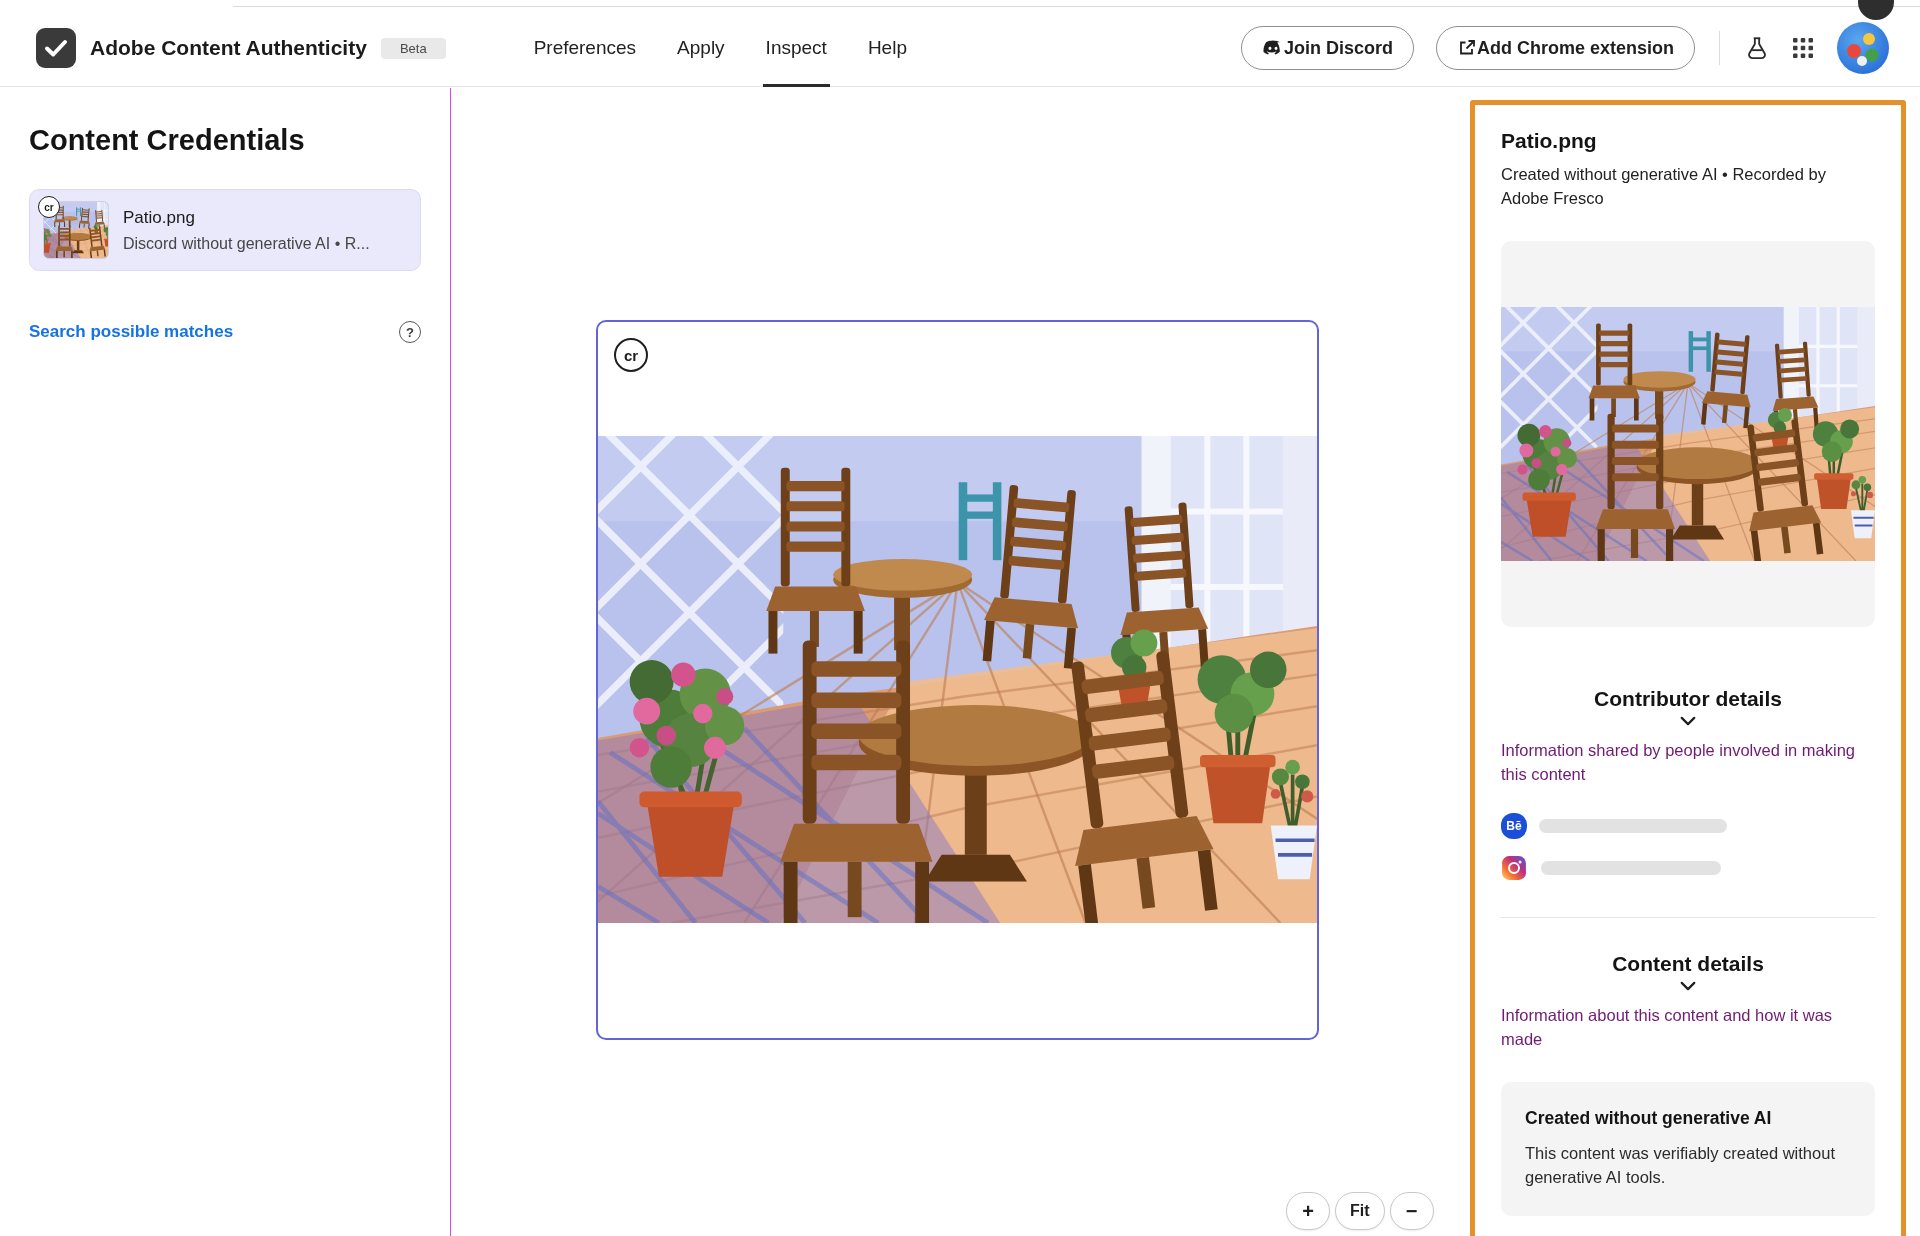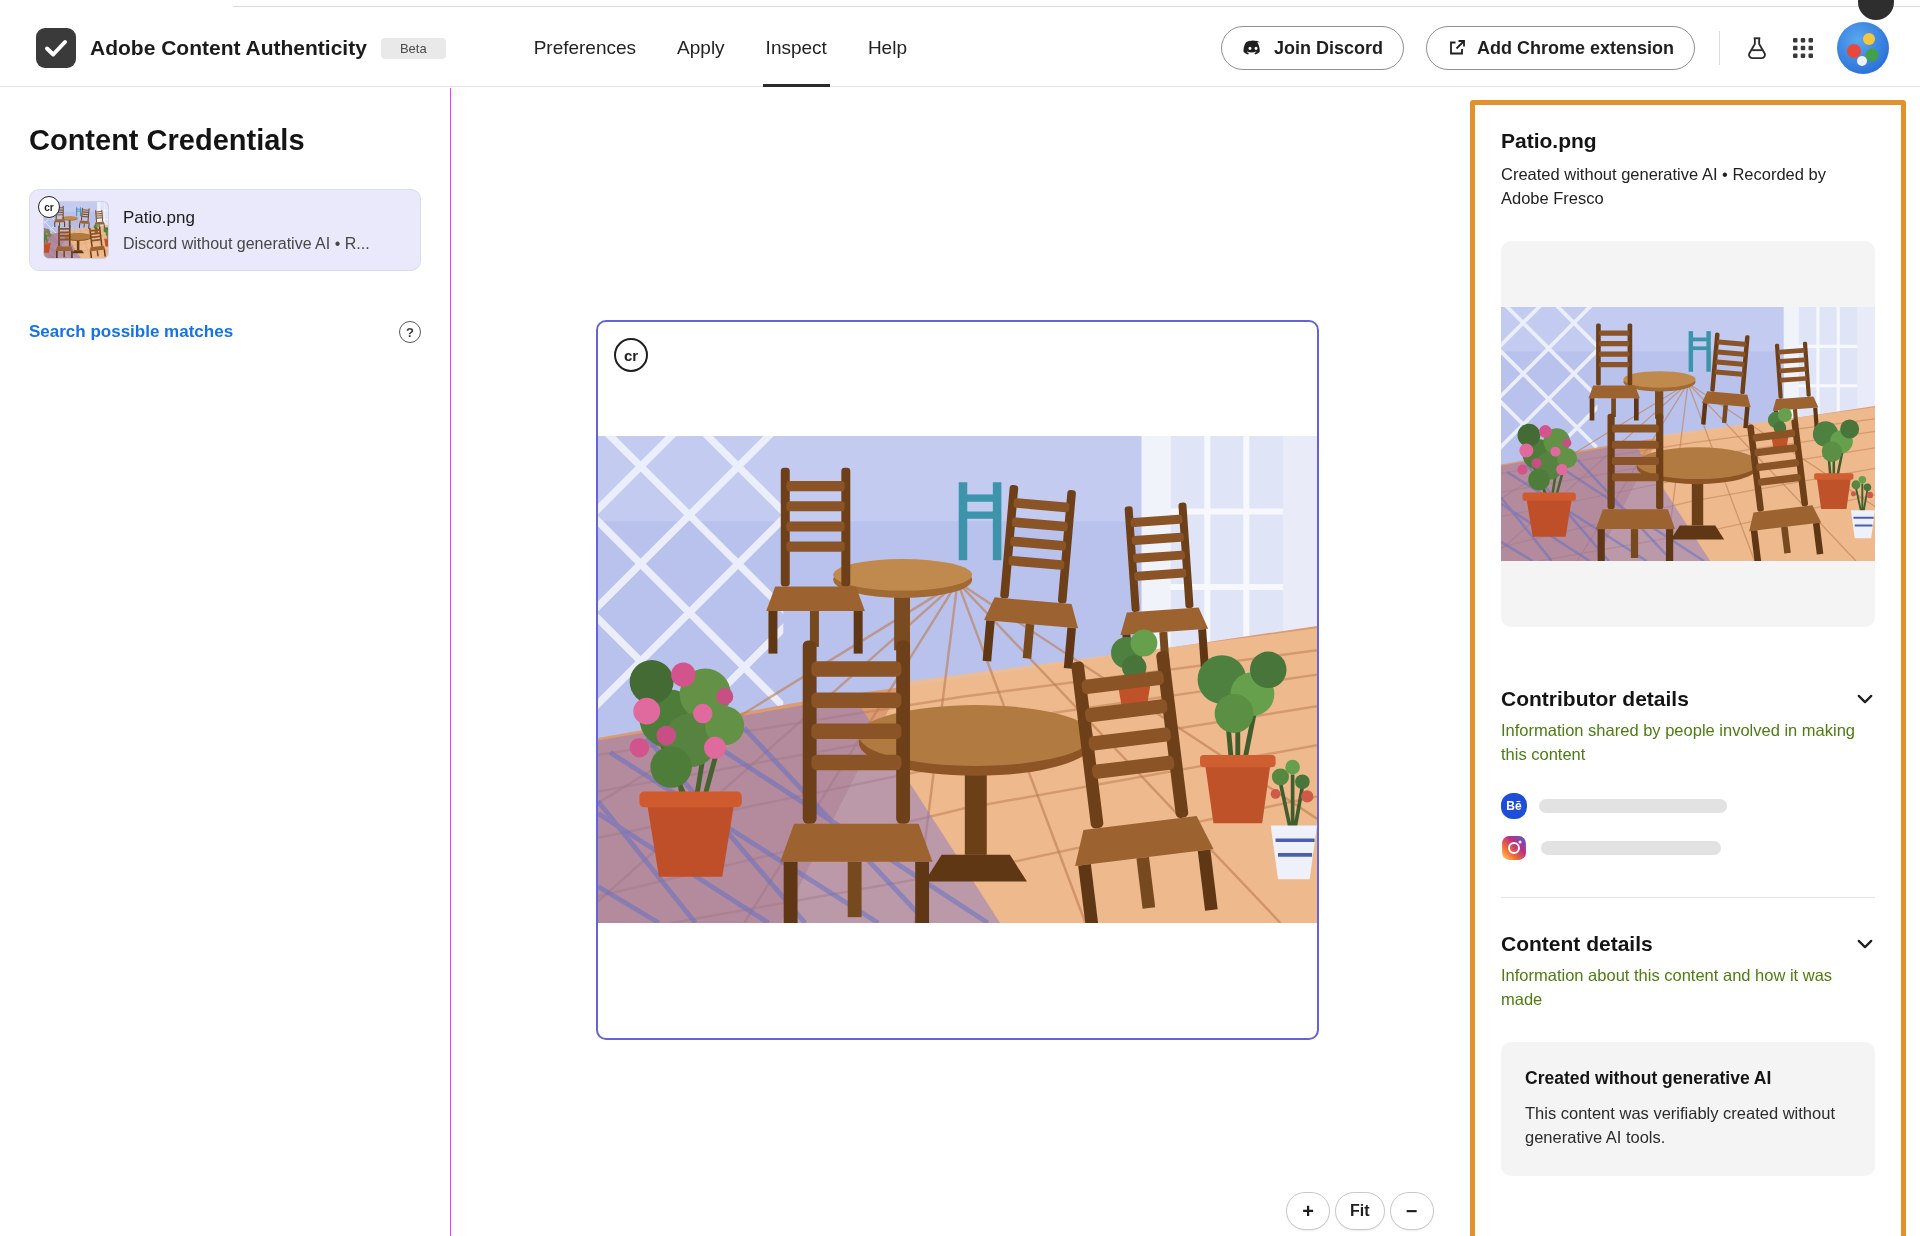--- a/index.html
+++ b/index.html
@@ -22,21 +22,21 @@
   }
   .brand { display:flex; align-items:center; gap:14px; }
   .logo-box { display:flex; }
   .brand-text { font-size:21px; font-weight:bold; color:#1b1b1b; }
   .beta { background:#e9e9e9; color:#4a4a4a; font-size:13px; padding:3px 19px; border-radius:4px; }
   nav.main-nav { display:flex; gap:41px; margin-left:88px; height:100%; align-items:center; }
   .nav-item { font-size:19px; color:#222; cursor:pointer; height:100%; display:flex; align-items:center; position:relative; }
   .nav-item.active::after { content:""; position:absolute; left:-3px; right:-3px; bottom:-1px; height:3px; background:#2b2b2b; }
   .header-right { margin-left:auto; display:flex; align-items:center; gap:22px; }
   .pill {
-    display:flex; align-items:center; gap:10px; height:44px; padding:0 20px;
+    display:flex; align-items:center; height:44px; padding:0 20px;
     border:1.5px solid #8f8f8f; border-radius:23px; background:#fff;
     font-size:18px; font-weight:bold; color:#1f1f1f; cursor:pointer; font-family:inherit;
   }
   .vdiv { width:1px; height:34px; background:#dcdcdc; margin:0 2px; }
   .hicon { display:flex; cursor:pointer; }
   .avatar { display:flex; cursor:pointer; }
 
   
   .sidebar {
     position:absolute; top:88px; left:0; width:451px; bottom:0;
@@ -88,25 +88,25 @@
   
   .panel {
     position:absolute; left:1470px; top:100px; width:436px; height:1160px;
     border:5px solid #e2912b; border-radius:3px; background:#fff;
     padding:24px 26px; overflow:hidden;
   }
   .panel h2 { font-size:21px; margin:0 0 10px; color:#141414; }
   .panel .subtitle { font-size:16.5px; line-height:1.45; color:#222; margin:0; }
   .thumb-card { margin-top:30px; background:#f4f4f4; border-radius:10px; padding:66px 0; }
   .patio-thumb { display:block; width:374px; height:254px; }
-  .section-head { display:flex; align-items:center; justify-content:space-between; margin-top:60px; cursor:pointer; }
+  .section-head { display:flex; align-items:center; justify-content:space-between; margin-top:60px; cursor:pointer;flex-direction:column; }
   .section-head.second { margin-top:34px; }
   .section-head h3 { font-size:21px; margin:0; color:#141414; }
   .chev { display:flex; }
-  .section-desc { font-size:16.5px; line-height:1.45; color:#4d7c0f; margin:8px 0 0; }
+  .section-desc { font-size:16.5px; line-height:1.45; color:#701a75; margin:8px 0 0; }
   .social-row { display:flex; align-items:center; gap:12px; margin-top:26px; cursor:pointer; }
   .social-row.insta { margin-top:16px; }
   .behance {
     width:26px; height:26px; background:#1d4ed8; color:#fff; border-radius:12px;
     font-size:12px; font-weight:bold; display:flex; align-items:center; justify-content:center; flex:none;
   }
   .igicon { display:flex; flex:none; }
   .redact { width:188px; height:14px; border-radius:7px; background:#e2e2e2; }
   .social-row.insta .redact { width:180px; margin-left:2px; }
   .divider { height:1px; background:#e4e4e4; margin-top:36px; }

